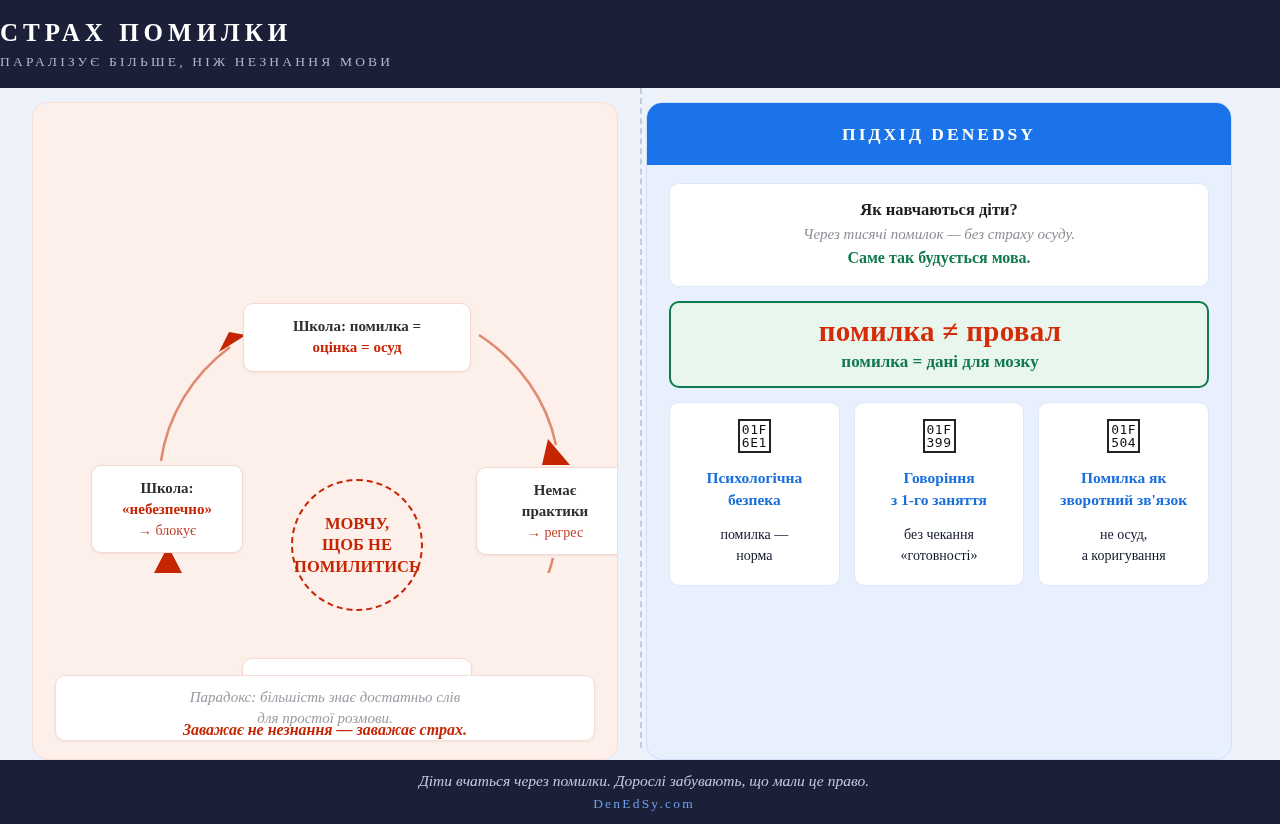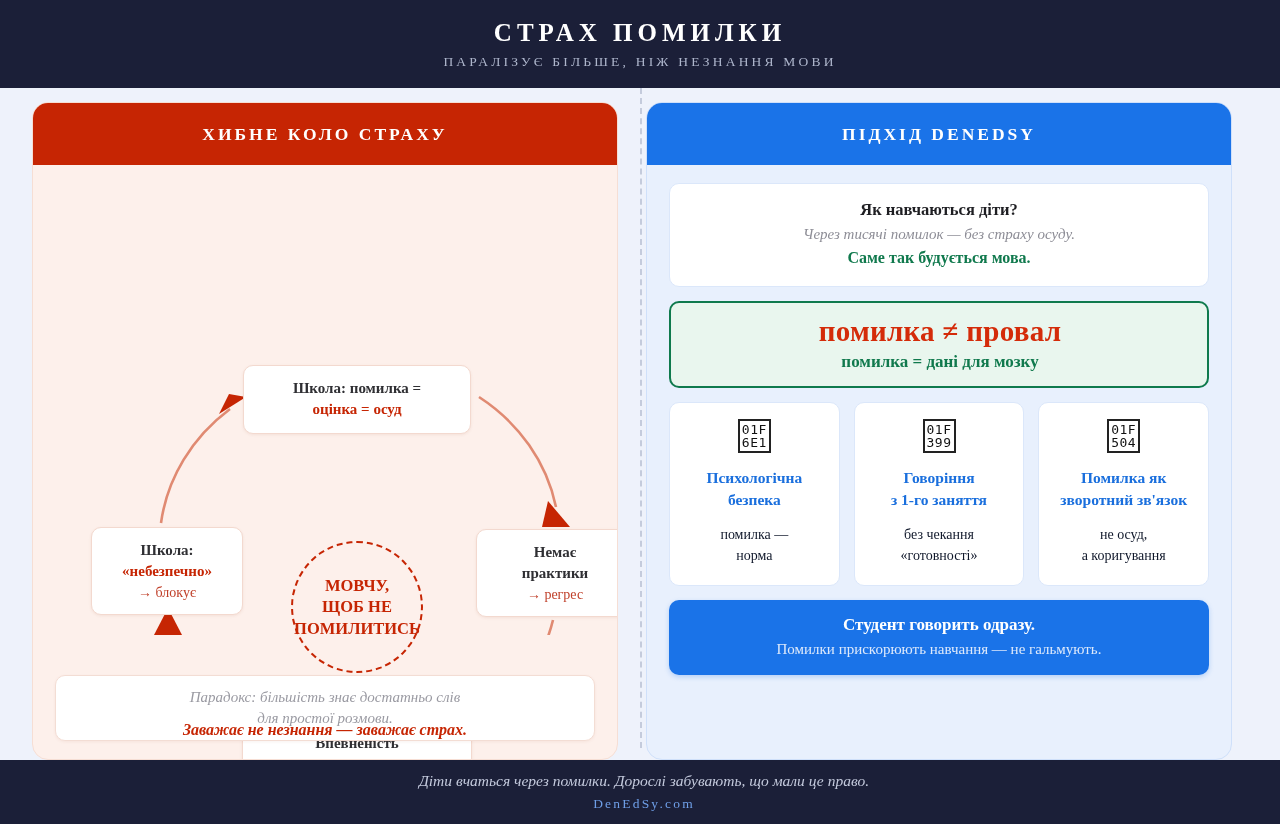--- a/index.html
+++ b/index.html
@@ -10,21 +10,20 @@
     overflow: hidden;
   }
   .page { position: relative; width: 1280px; height: 824px; }
 
   
   .topbar {
     height: 88px;
     background: #1b1f38;
     display: flex;
     flex-direction: column;
-    align-items: center;
     justify-content: center;
     gap: 7px;
   }
   .topbar h1 {
     color: #ffffff;
     font-size: 25px;
     font-weight: bold;
     letter-spacing: 5px;
   }
   .topbar .sub {
@@ -236,21 +235,20 @@
 
   <div class="topbar">
     <h1>СТРАХ ПОМИЛКИ</h1>
     <div class="sub">ПАРАЛІЗУЄ БІЛЬШЕ, НІЖ НЕЗНАННЯ МОВИ</div>
   </div>
 
   <div class="body-area">
     <div class="divider"></div>
 
     <div class="panel left">
-      <div class="panel-head">ХИБНЕ КОЛО СТРАХУ</div>
       <div class="panel-body">
 
         <div class="cycle">
           <svg width="586" height="470">
 
             <path d="M 446 232 A 190 175 0 0 1 523 342" fill="none" stroke="#e08a72" stroke-width="2.6"></path>
             <polygon points="515,336 537,362 509,362" fill="#c62503"></polygon>
 
             <path d="M 520 455 A 190 175 0 0 1 455 552" fill="none" stroke="#e08a72" stroke-width="2.6"></path>
             <polygon points="470,542 443,567 462,569" fill="#c62503"></polygon>
@@ -357,24 +355,20 @@
               <span>зворотний зв'язок</span>
             </div>
             <div class="fdesc">
               <span>не осуд,</span><br>
               <span>а коригування</span>
             </div>
           </div>
 
         </div>
 
-        <div class="cta">
-          <div class="l1">Студент говорить одразу.</div>
-          <div class="l2">Помилки прискорюють навчання — не гальмують.</div>
-        </div>
 
       </div>
     </div>
   </div>
 
   <div class="footer">
     <div class="quote">Діти вчаться через помилки. Дорослі забувають, що мали це право.</div>
     <div class="site">DenEdSy.com</div>
   </div>
 

